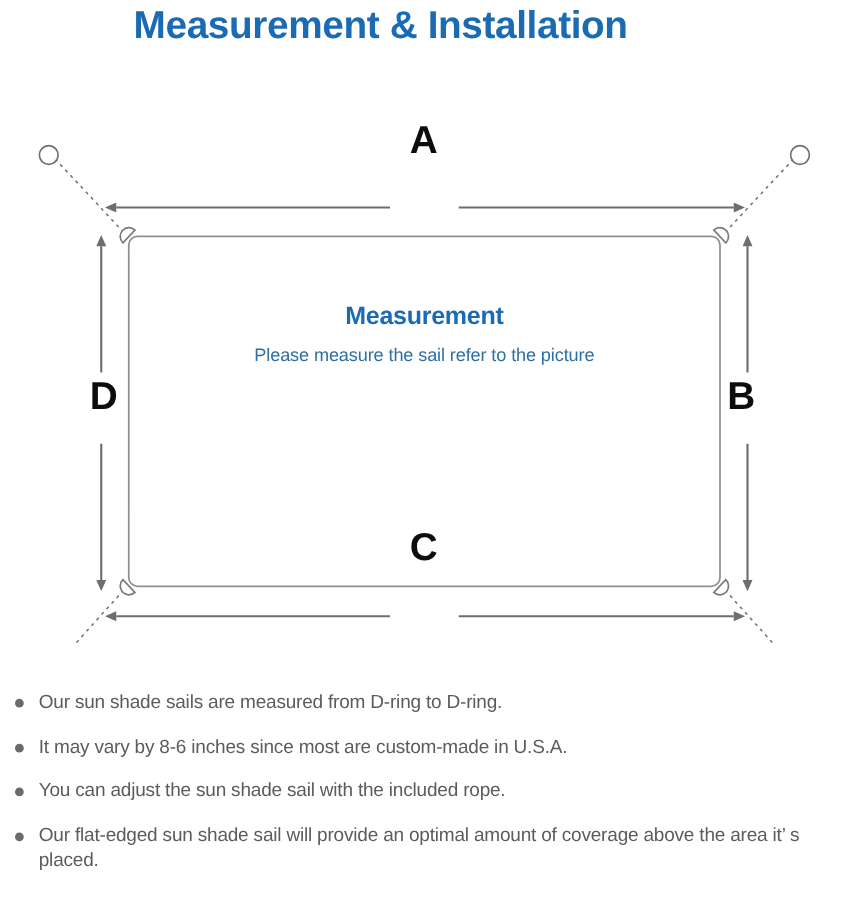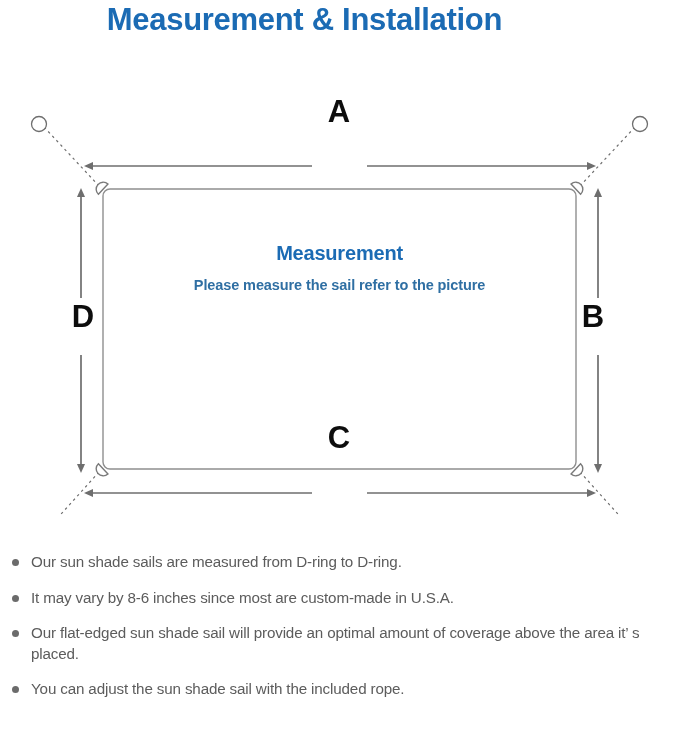--- a/index.html
+++ b/index.html
@@ -53,21 +53,21 @@
     color: #1b6bb4;
     letter-spacing: -0.2px;
   }
   .center-sub {
     position: absolute;
     top: 227px;
     left: 0;
     width: 679px;
     text-align: center;
     font-size: 14.5px;
-    font-weight: bold;
+    font-weight: normal;
     color: #2f6fa3;
     letter-spacing: -0.1px;
   }
 
   
   .dim-letter {
     position: absolute;
     font-size: 31px;
     font-weight: bold;
     color: #0d0d0d;
@@ -188,19 +188,19 @@
   <div class="note">
     <span class="bullet"></span>
     <span>Our sun shade sails are measured from D-ring to D-ring.</span>
   </div>
   <div class="note">
     <span class="bullet"></span>
     <span>It may vary by 8-6 inches since most are custom-made in U.S.A.</span>
   </div>
   <div class="note">
     <span class="bullet"></span>
+    <span>You can adjust the sun shade sail with the included rope.</span>
+  </div>
+  <div class="note">
+    <span class="bullet"></span>
     <span>Our flat-edged sun shade sail will provide an optimal amount of coverage above the area it’ s placed.</span>
   </div>
-  <div class="note">
-    <span class="bullet"></span>
-    <span>You can adjust the sun shade sail with the included rope.</span>
-  </div>
 </div>
 
 </body></html>

